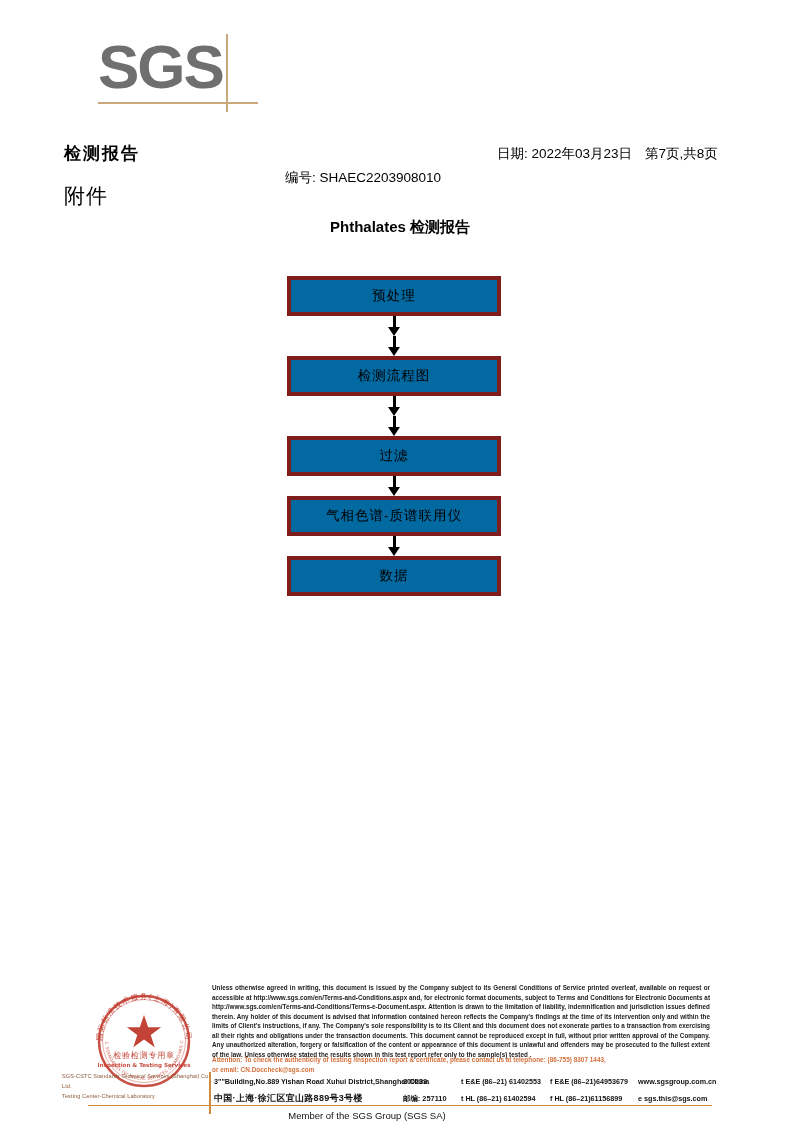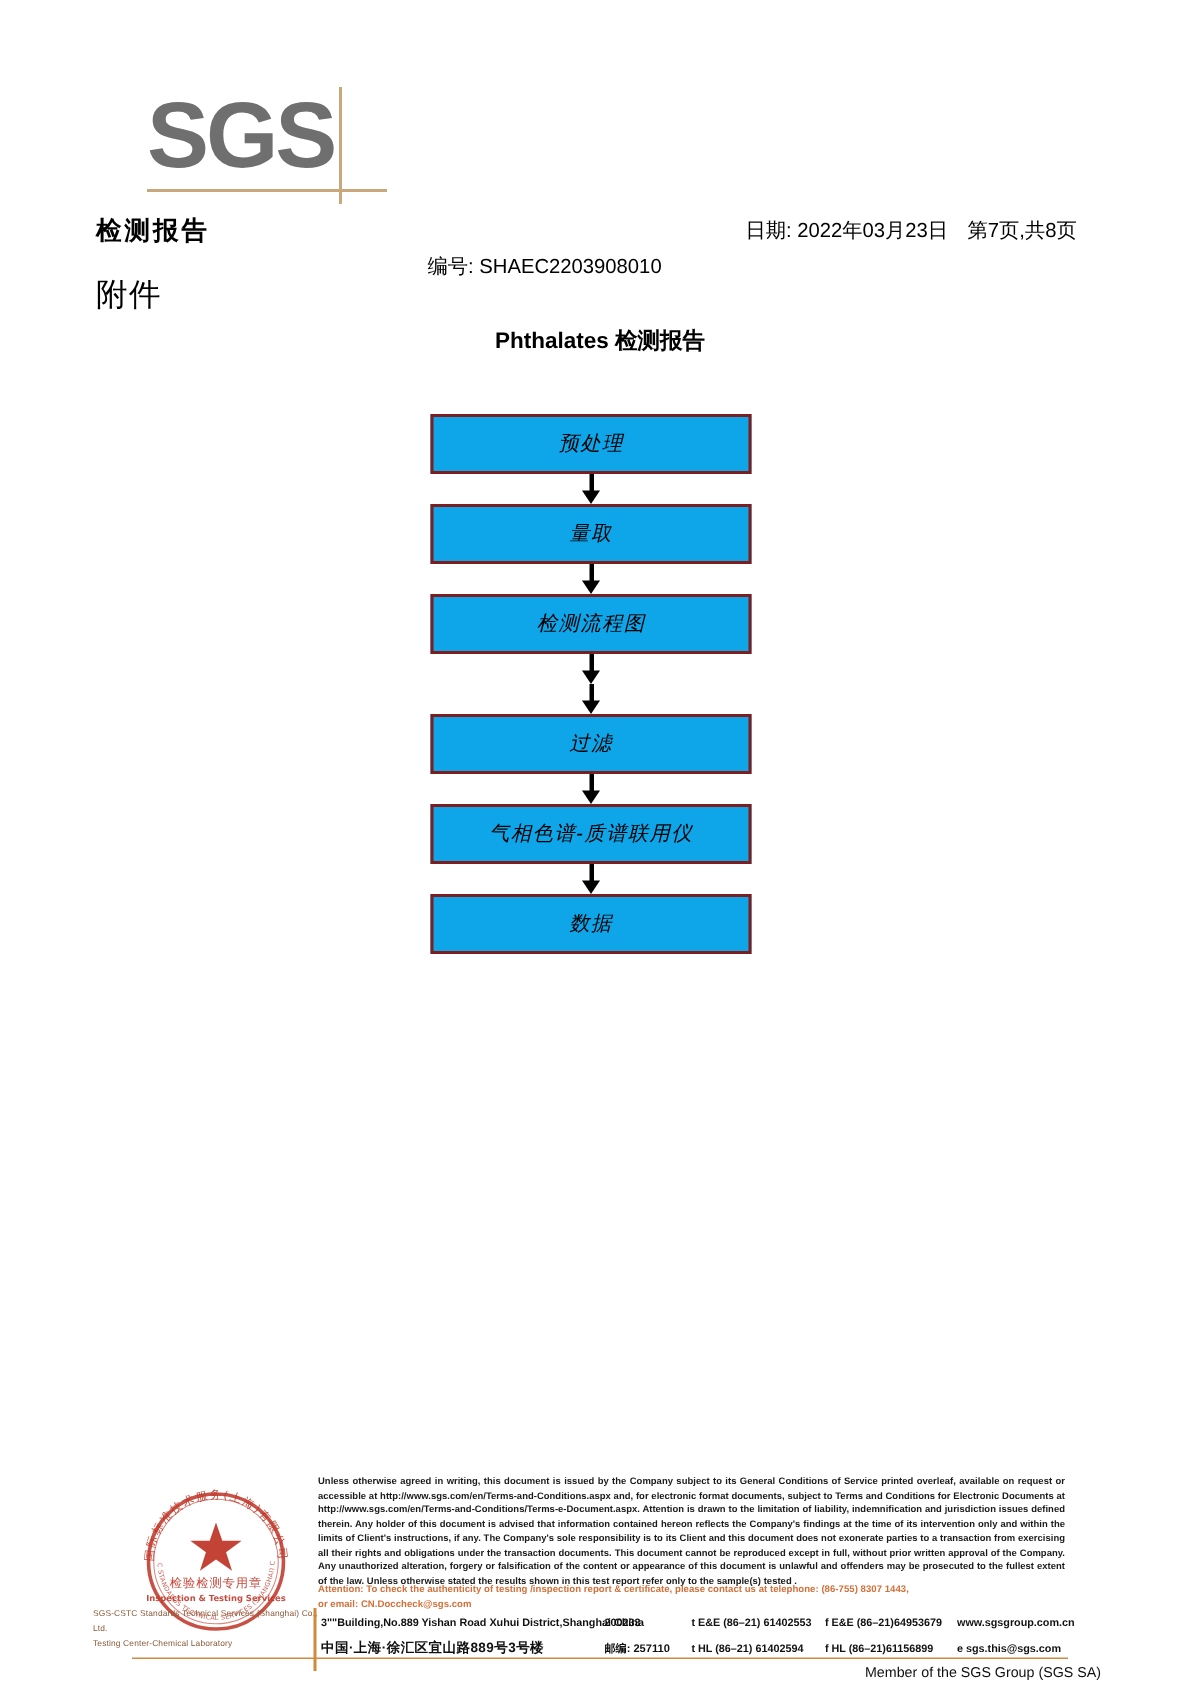--- a/index.html
+++ b/index.html
@@ -16,21 +16,21 @@
     width: 800px;
     height: 1131px;
     background: #ffffff;
     overflow: hidden;
   }
 
   
   .logo-wrap {
     position: absolute;
     left: 98px;
-    top: 56px;
+    top: 32px;
     width: 160px;
     height: 80px;
     text-align: right;
   }
   .logo-text {
     position: absolute;
     left: 0;
     top: 0;
     font-family: "Liberation Sans", "DejaVu Sans", sans-serif;
     font-weight: 700;
@@ -123,30 +123,29 @@
   .flow {
     position: absolute;
     left: 287px;
     top: 276px;
     width: 216px;
   }
   .flow-box {
     position: relative;
     width: 214px;
     height: 40px;
-    border: 2px solid #7f1d1d;
-    background: #0ea5e9;
+    border: 4px solid #7f1d1d;
+    background: #0369a1;
     box-sizing: border-box;
     display: flex;
     align-items: center;
     justify-content: center;
     font-size: 13.5px;
     color: #000;
     letter-spacing: 1px;
-    font-style: italic;
   }
   .flow-arrow {
     position: relative;
     width: 214px;
     height: 20px;
   }
   .flow-arrow .shaft {
     position: absolute;
     left: 50%;
     top: 0;
@@ -260,21 +259,21 @@
   .addr-row.r2 .addr-c2 { font-size: 7.4px; }
   .addr-row.r2 .addr-c3,
   .addr-row.r2 .addr-c4,
   .addr-row.r2 .addr-c5 { font-size: 7.2px; }
 
   .member {
     position: absolute;
     left: 0;
     top: 1110px;
     width: 734px;
-    text-align: right;
+    text-align: center;
     font-size: 9.5px;
     color: #111;
   }
 </style>
 </head>
 <body>
 
 <div class="page">
 
   <div class="logo-wrap">
@@ -294,21 +293,20 @@
   <div class="flow-title">Phthalates 检测报告</div>
 
   <div class="flow">
 
     <div class="flow-box">预处理</div>
     <div class="flow-arrow">
       <div class="shaft"></div>
       <div class="head"></div>
     </div>
 
-    <div class="flow-box">量取</div>
     <div class="flow-arrow">
       <div class="shaft"></div>
       <div class="head"></div>
     </div>
 
     <div class="flow-box">检测流程图</div>
     <div class="flow-arrow">
       <div class="shaft"></div>
       <div class="head"></div>
     </div>

